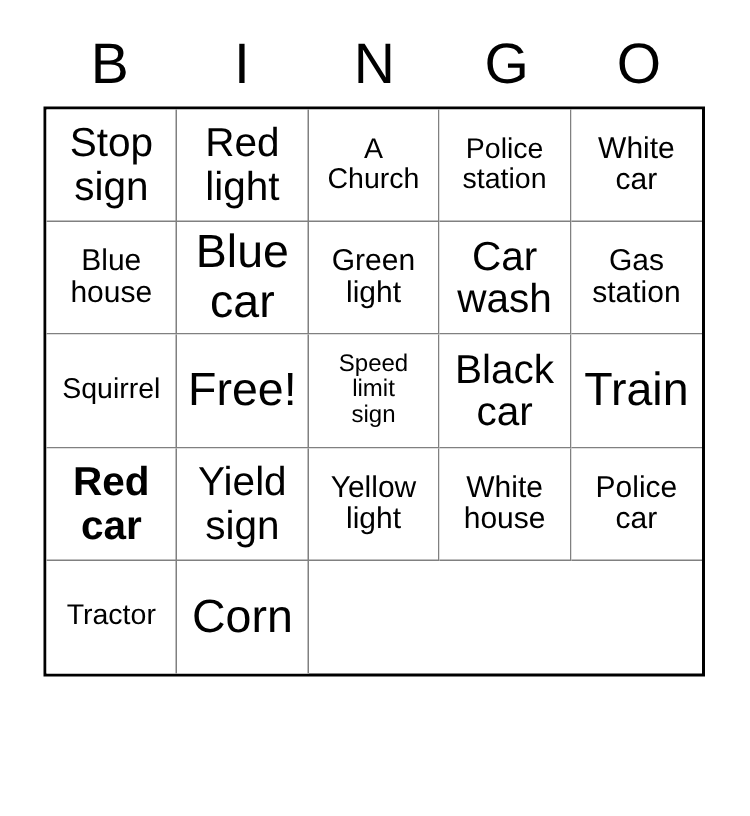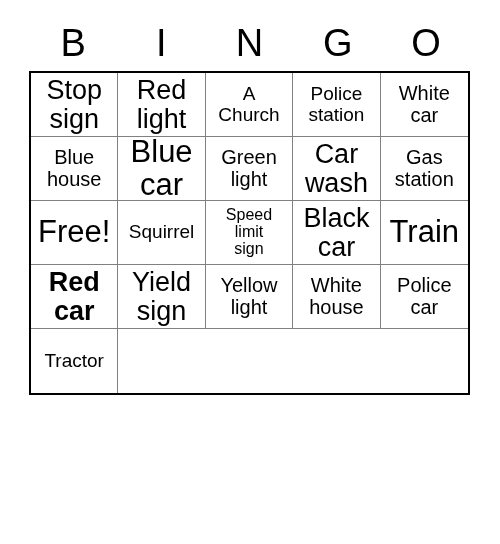--- a/index.html
+++ b/index.html
@@ -43,21 +43,21 @@
     letter-spacing: 0px;
     color: #000000;
   }
 
   
   #grid {
     position: absolute;
     left: 29px;
     top: 71px;
     width: 441px;
-    height: 324px;
+    height: 380px;
     box-sizing: border-box;
     border: 2px solid #000000;
     display: grid;
     grid-template-columns: repeat(5, 1fr);
     grid-template-rows: repeat(5, 1fr);
     background: #ffffff;
   }
 
   .cell {
     box-sizing: border-box;
@@ -140,24 +140,24 @@
       </div>
       <div class="cell">
         <span class="cell-text size-lg">Car
 wash</span>
       </div>
       <div class="cell">
         <span class="cell-text size-md">Gas
 station</span>
       </div>
       <div class="cell">
-        <span class="cell-text size-xl">Free!</span>
+        <span class="cell-text size-sm">Squirrel</span>
       </div>
       <div class="cell">
-        <span class="cell-text size-sm">Squirrel</span>
+        <span class="cell-text size-xl">Free!</span>
       </div>
       <div class="cell">
         <span class="cell-text size-xs">Speed
 limit
 sign</span>
       </div>
       <div class="cell">
         <span class="cell-text size-lg">Black
 car</span>
       </div>
@@ -180,15 +180,18 @@
         <span class="cell-text size-md">White
 house</span>
       </div>
       <div class="cell">
         <span class="cell-text size-md">Police
 car</span>
       </div>
       <div class="cell">
         <span class="cell-text size-sm">Tractor</span>
       </div>
+      <div class="cell">
+        <span class="cell-text size-xl">Corn</span>
+      </div>
     </div>
 
 </div>
 
 </body></html>

